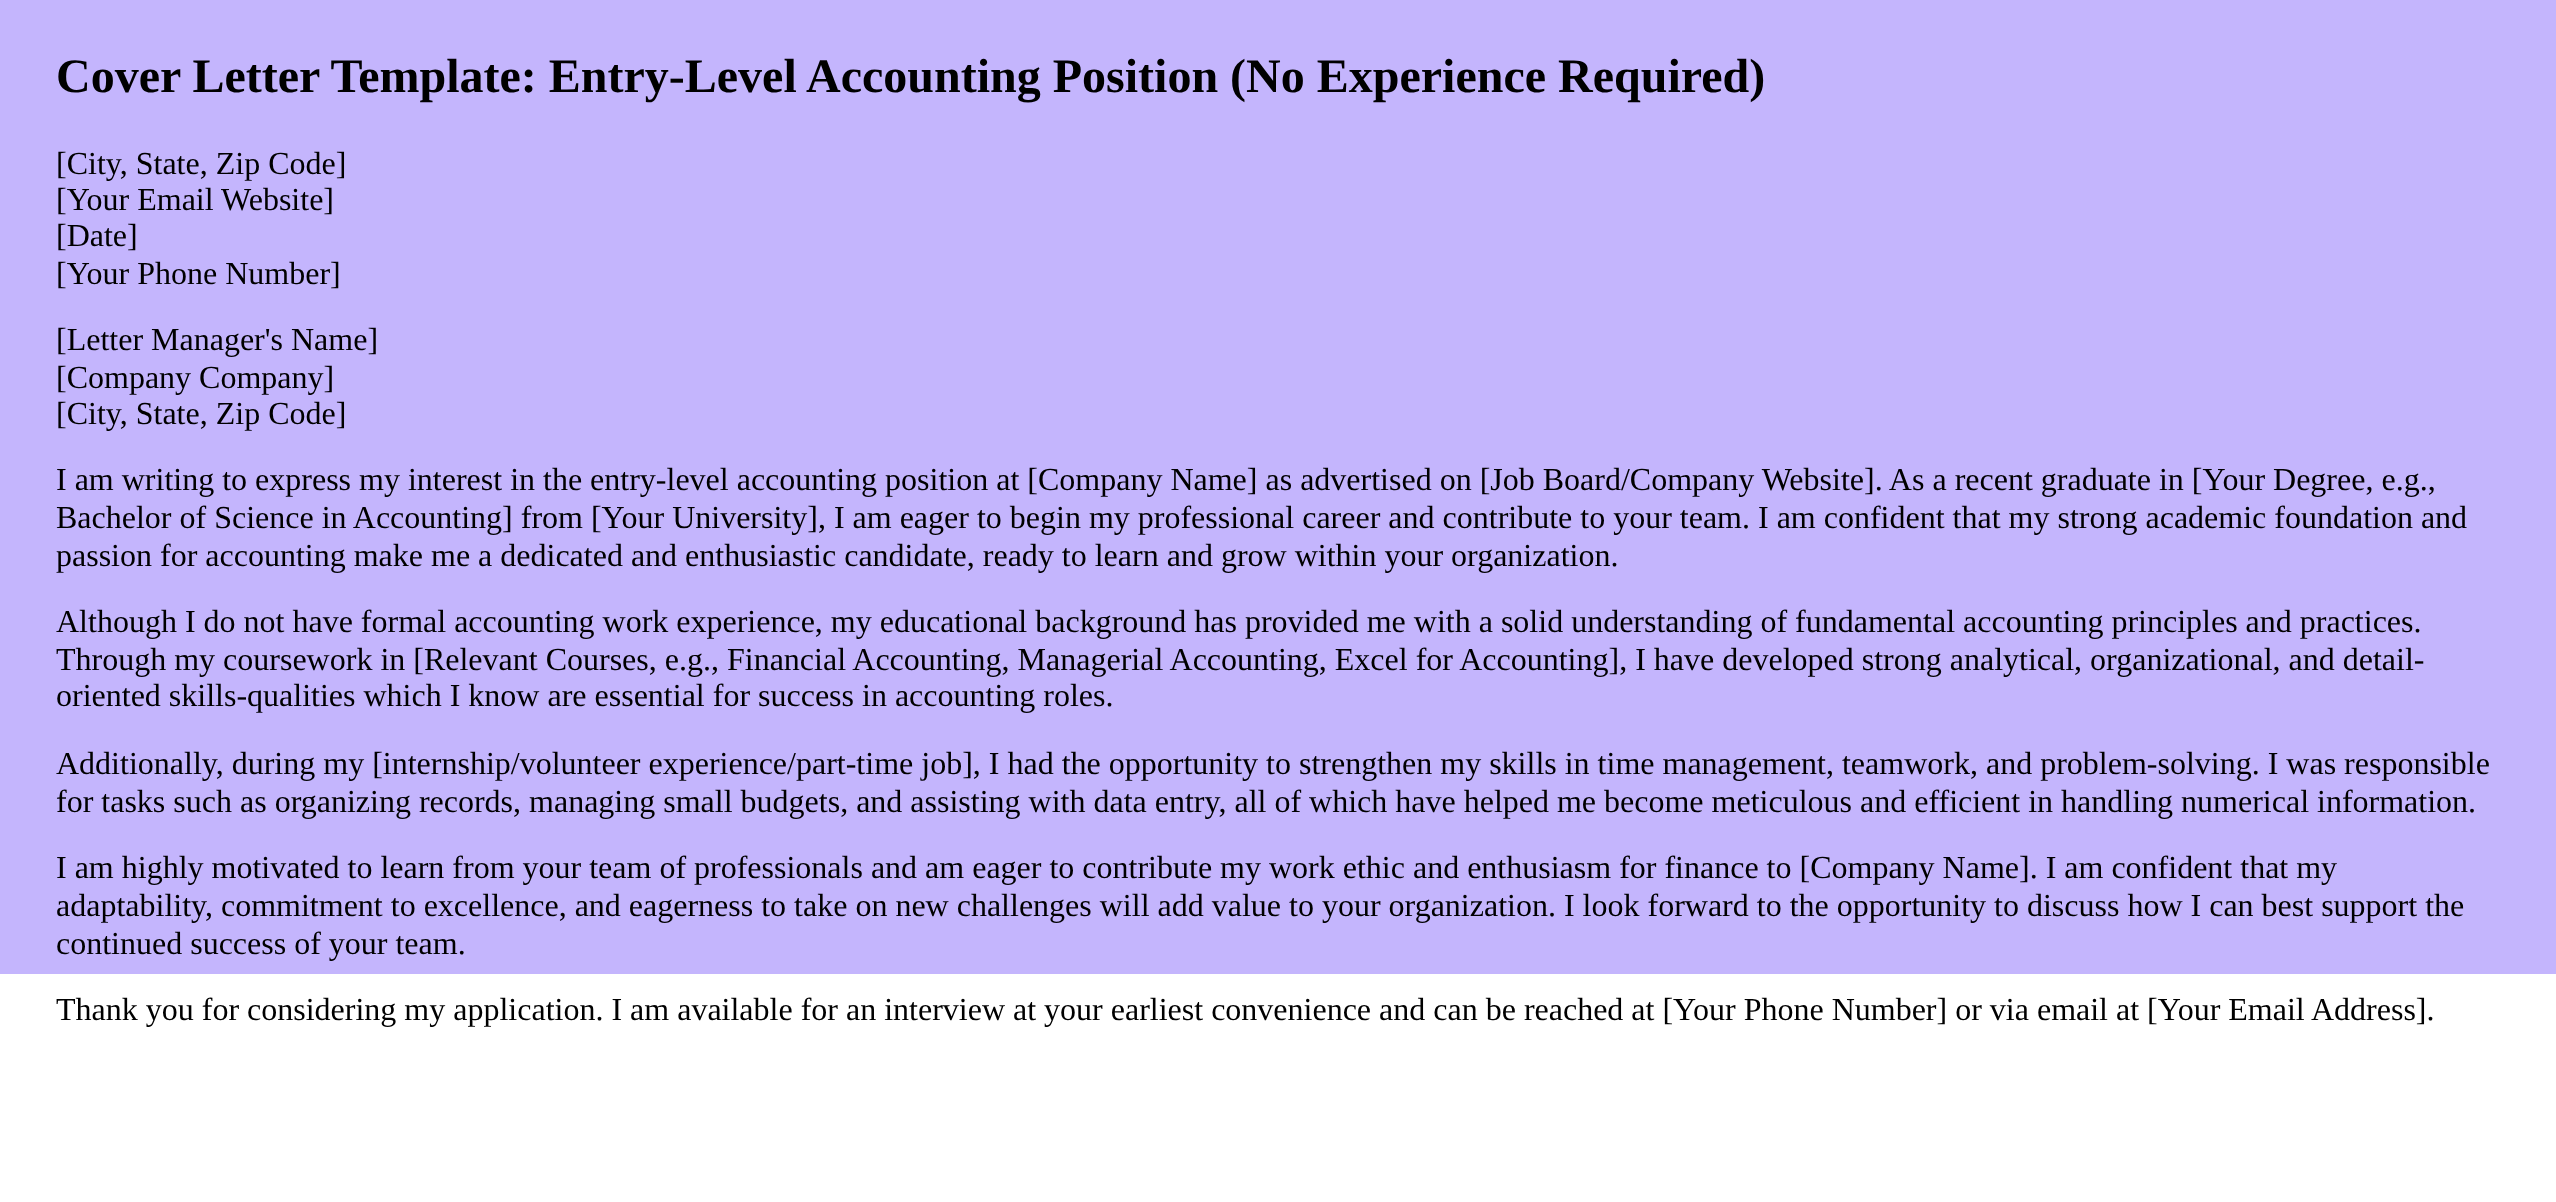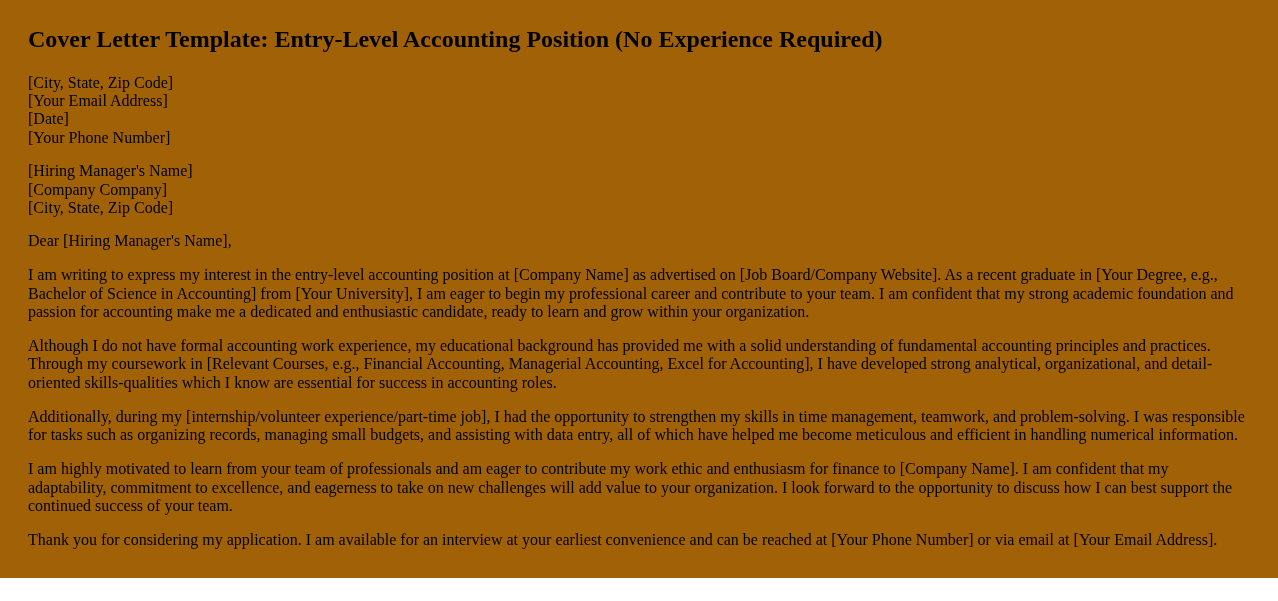--- a/index.html
+++ b/index.html
@@ -10,23 +10,23 @@
   }
   body {
     width: 1278px;
     height: 601px;
     overflow: hidden;
     font-family: "Liberation Serif", "DejaVu Serif", serif;
     color: #000000;
   }
   .page {
     width: 1278px;
-    height: 578px;
+    height: 487px;
     padding: 8px 28px 0 28px;
-    background: #a16207;
+    background: #c4b5fd;
   }
   .doc-title {
     font-size: 24px;
     font-weight: bold;
     margin: 18px 0 20px 0;
     line-height: 1.15;
     letter-spacing: 0;
   }
   .addr-block {
     margin: 15px 0;
@@ -45,32 +45,31 @@
 </style>
 </head>
 <body>
 
 <div class="page">
 
   <h1 class="doc-title">Cover Letter Template: Entry-Level Accounting Position (No Experience Required)</h1>
 
   <div class="addr-block">
     <span class="addr-line">[City, State, Zip Code]</span>
-    <span class="addr-line">[Your Email Address]</span>
+    <span class="addr-line">[Your Email Website]</span>
     <span class="addr-line">[Date]</span>
     <span class="addr-line">[Your Phone Number]</span>
   </div>
 
   <div class="addr-block">
-    <span class="addr-line">[Hiring Manager's Name]</span>
+    <span class="addr-line">[Letter Manager's Name]</span>
     <span class="addr-line">[Company Company]</span>
     <span class="addr-line">[City, State, Zip Code]</span>
   </div>
 
-  <p class="salutation">Dear [Hiring Manager's Name],</p>
 
   <p class="body-paragraph">I am writing to express my interest in the entry-level accounting position at [Company Name] as advertised on [Job Board/Company Website]. As a recent graduate in [Your Degree, e.g., Bachelor of Science in Accounting] from [Your University], I am eager to begin my professional career and contribute to your team. I am confident that my strong academic foundation and passion for accounting make me a dedicated and enthusiastic candidate, ready to learn and grow within your organization.</p>
   <p class="body-paragraph">Although I do not have formal accounting work experience, my educational background has provided me with a solid understanding of fundamental accounting principles and practices. Through my coursework in [Relevant Courses, e.g., Financial Accounting, Managerial Accounting, Excel for Accounting], I have developed strong analytical, organizational, and detail-oriented skills-qualities which I know are essential for success in accounting roles.</p>
   <p class="body-paragraph">Additionally, during my [internship/volunteer experience/part-time job], I had the opportunity to strengthen my skills in time management, teamwork, and problem-solving. I was responsible for tasks such as organizing records, managing small budgets, and assisting with data entry, all of which have helped me become meticulous and efficient in handling numerical information.</p>
   <p class="body-paragraph">I am highly motivated to learn from your team of professionals and am eager to contribute my work ethic and enthusiasm for finance to [Company Name]. I am confident that my adaptability, commitment to excellence, and eagerness to take on new challenges will add value to your organization. I look forward to the opportunity to discuss how I can best support the continued success of your team.</p>
   <p class="body-paragraph">Thank you for considering my application. I am available for an interview at your earliest convenience and can be reached at [Your Phone Number] or via email at [Your Email Address].</p>
 
 </div>
 
 </body></html>

